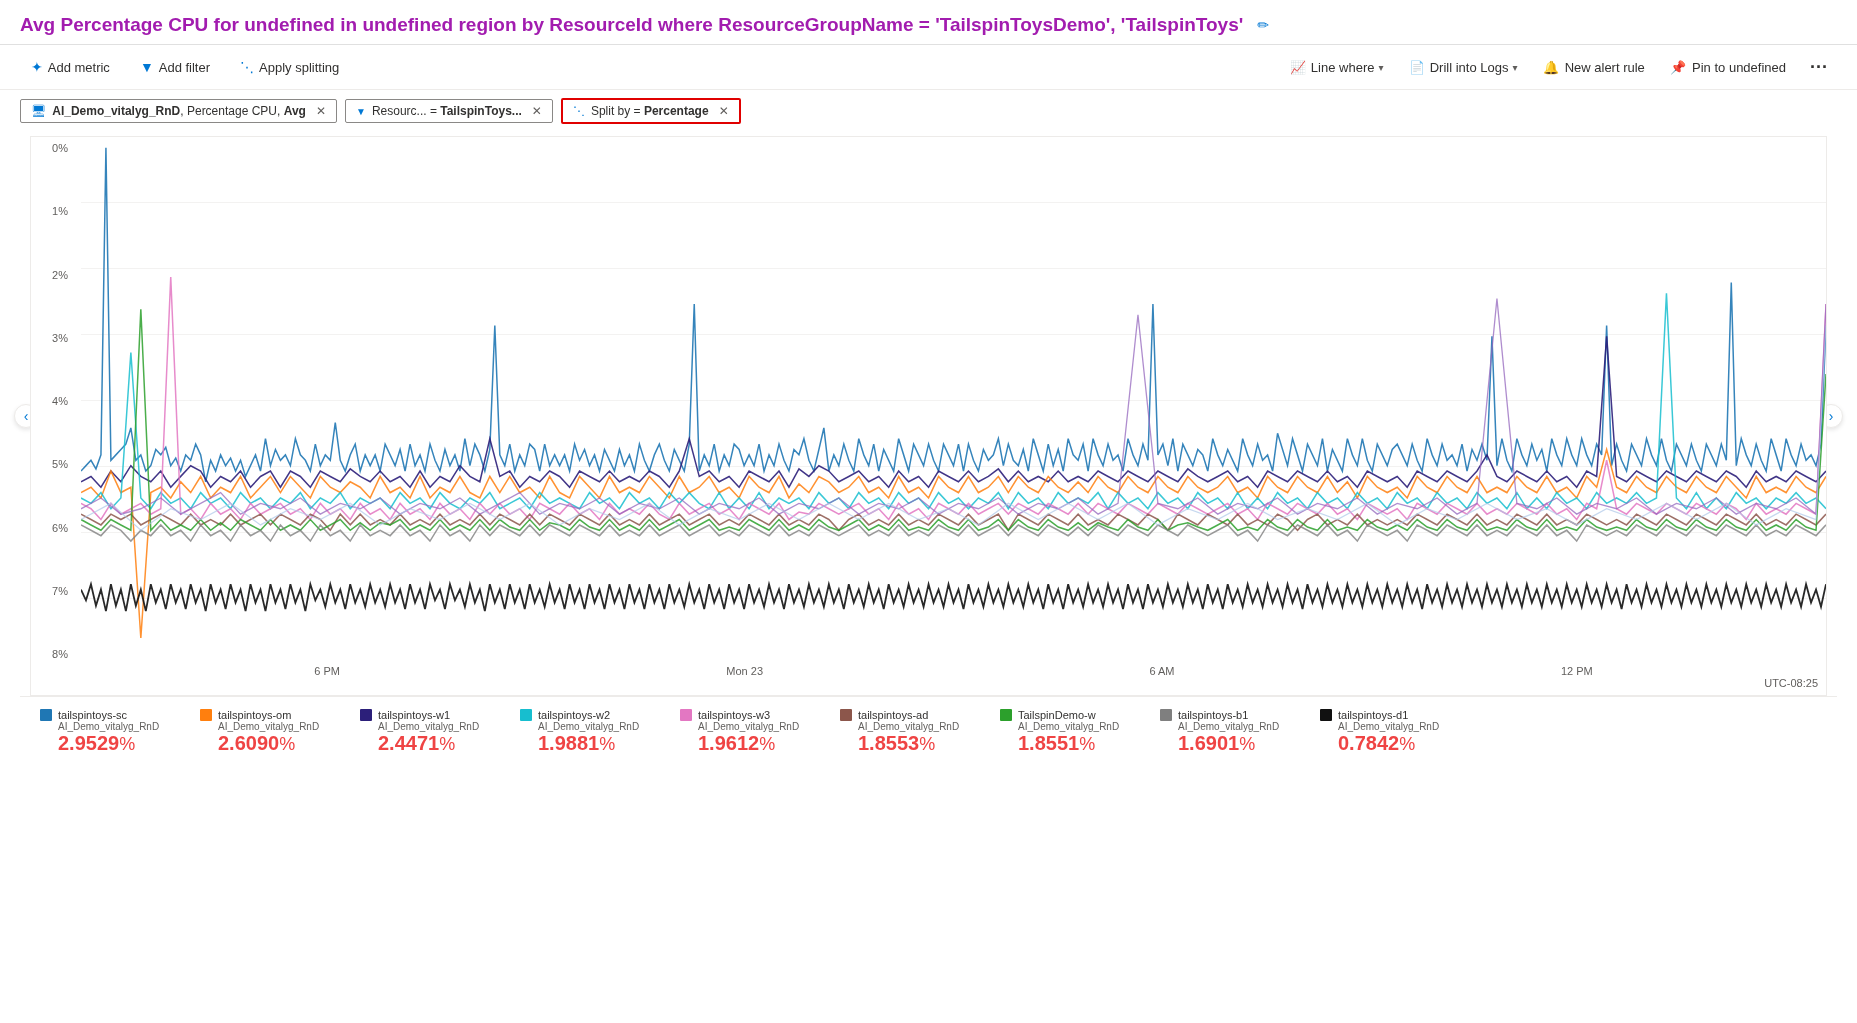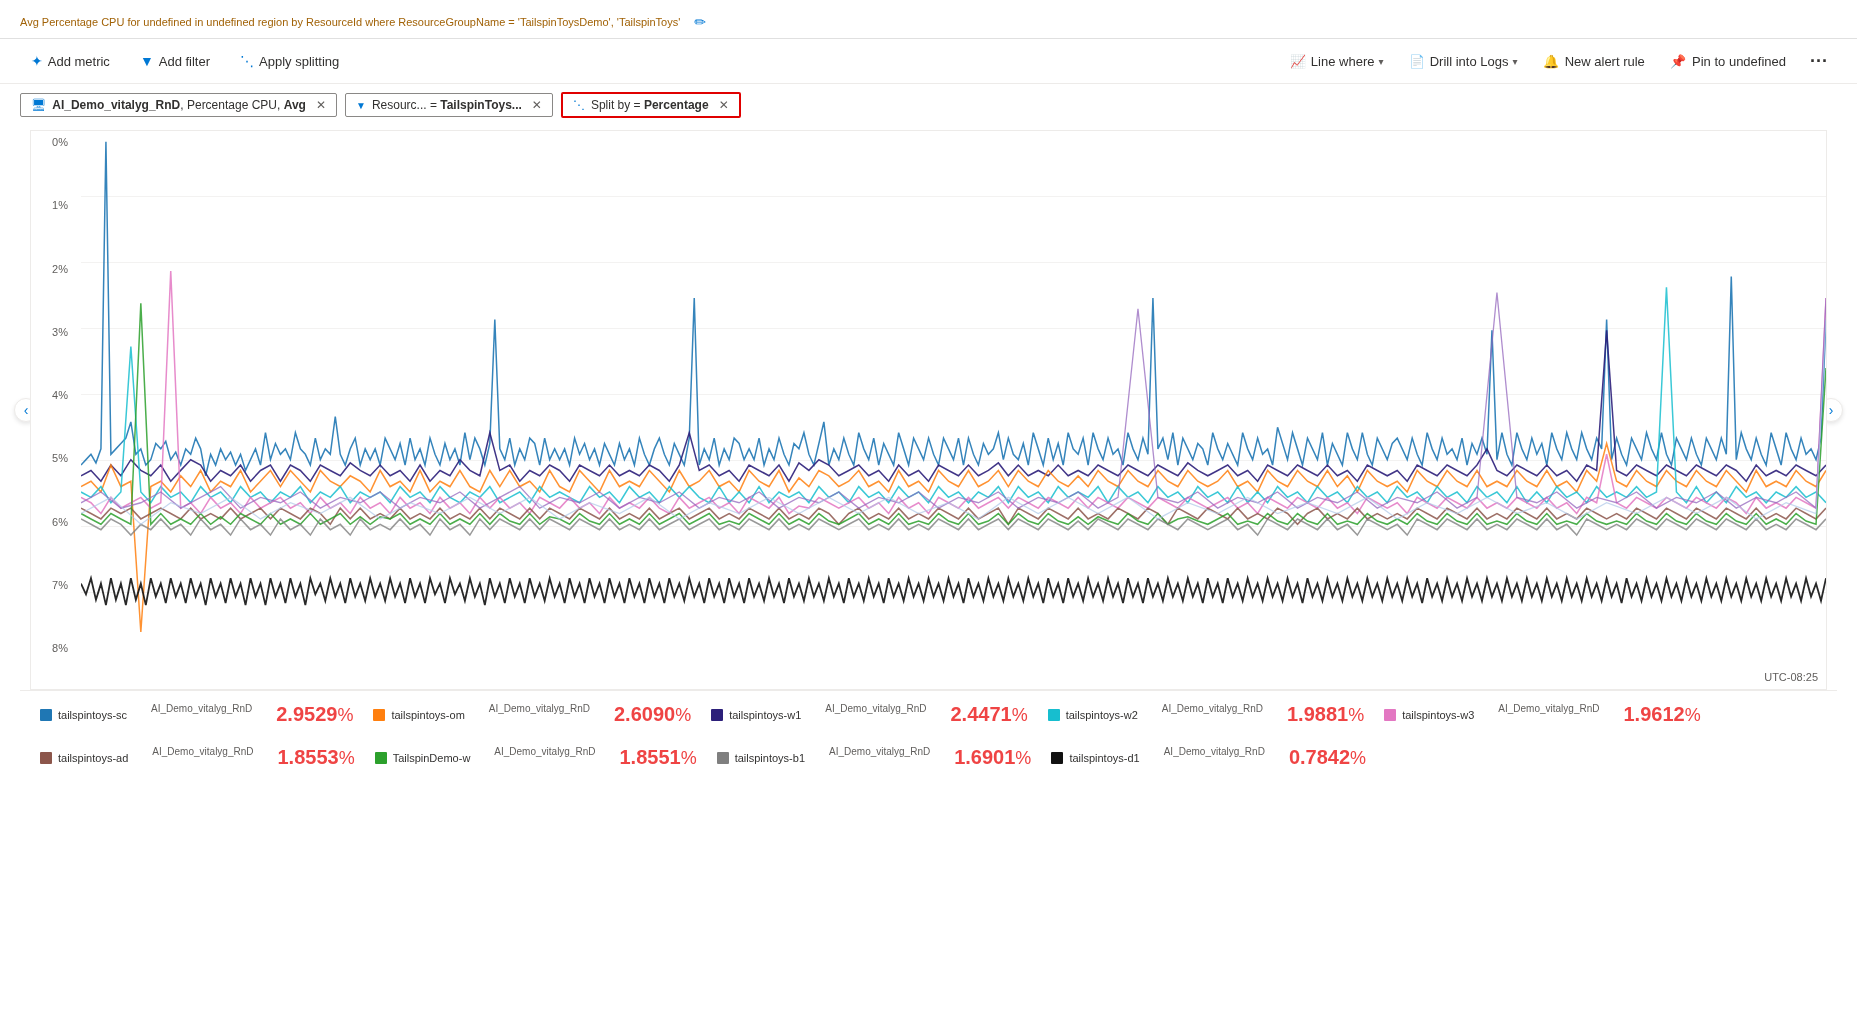--- a/index.html
+++ b/index.html
@@ -1,19 +1,19 @@
 <!DOCTYPE html>
 <html><head>
   <meta charset="utf-8">
   <style>
     * { box-sizing: border-box; margin: 0; padding: 0; }
     body { font-family: 'Segoe UI', Arial, sans-serif; font-size: 13px; background: #fff; color: #323130; width: 1857px; min-height: 1023px; overflow-x: hidden; }
     
     .header { padding: 14px 20px 8px 20px; border-bottom: 1px solid #e0e0e0; display: flex; align-items: center; gap: 8px; }
-    .header-title { font-size: 11px; font-weight: 400; color: #a16207; }
+    .header-title { font-size: 19px; font-weight: 700; color: #a21caf; }
     .edit-icon { color: #0078d4; cursor: pointer; font-size: 14px; margin-left: 6px; }
     
     .toolbar { padding: 8px 20px; display: flex; align-items: center; gap: 8px; border-bottom: 1px solid #edebe9; }
     .toolbar-left { display: flex; align-items: center; gap: 8px; flex: 1; }
     .toolbar-right { display: flex; align-items: center; gap: 4px; }
     
     .toolbar-btn { display: flex; align-items: center; gap: 5px; padding: 5px 10px; border: 1px solid transparent; border-radius: 2px; cursor: pointer; font-size: 13px; color: #323130; background: transparent; white-space: nowrap; }
     .toolbar-btn .btn-icon { color: #0078d4; font-size: 14px; }
     
     .dropdown-btn { display: flex; align-items: center; gap: 4px; padding: 5px 10px; border: 1px solid transparent; border-radius: 2px; cursor: pointer; font-size: 13px; color: #323130; background: transparent; }
@@ -38,21 +38,21 @@
     .x-axis { position: absolute; left: 50px; right: 0; bottom: 0; height: 30px; display: flex; align-items: flex-start; justify-content: space-around; padding-top: 5px; }
     .x-label { font-size: 11px; color: #605e5c; }
     
     .grid-lines { position: absolute; left: 50px; right: 0; top: 0; bottom: 30px; }
     .grid-line { position: absolute; left: 0; right: 0; border-top: 1px solid #f3f2f1; }
     
     .chart-nav-left { position: absolute; left: -16px; top: 50%; transform: translateY(-50%); width: 24px; height: 24px; background: #fff; border: 1px solid #edebe9; border-radius: 50%; display: flex; align-items: center; justify-content: center; cursor: pointer; color: #0078d4; font-size: 14px; box-shadow: 0 2px 4px rgba(0,0,0,0.1); }
     .chart-nav-right { position: absolute; right: -16px; top: 50%; transform: translateY(-50%); width: 24px; height: 24px; background: #fff; border: 1px solid #edebe9; border-radius: 50%; display: flex; align-items: center; justify-content: center; cursor: pointer; color: #0078d4; font-size: 14px; box-shadow: 0 2px 4px rgba(0,0,0,0.1); }
     
     .legend { padding: 12px 20px; display: flex; flex-wrap: wrap; gap: 20px; border-top: 1px solid #edebe9; margin: 0 20px; }
-    .legend-item { display: flex; flex-direction: row; gap: 6px; min-width: 140px; }
+    .legend-item { display: flex; flex-direction: column; gap: 0; min-width: 140px; }
     .legend-label { display: flex; align-items: center; gap: 6px; font-size: 11px; color: #323130; }
     .legend-color { width: 12px; height: 12px; border-radius: 1px; flex-shrink: 0; }
     .legend-value { font-size: 20px; font-weight: 600; color: #ef4444; padding-left: 18px; }
     .legend-unit { font-size: 18px; font-weight: 400; }
     
     svg.chart-svg { width: 100%; height: 100%; }
   </style>
 </head>
 <body>
 
@@ -166,20 +166,26 @@
         <polyline fill="none" stroke="#7f7f7f" stroke-width="1.5" opacity="0.8" points="0,360 10,365 20,370 30,360 40,365 50,375 60,365 70,370 80,360 90,370 100,365 110,375 120,360 130,370 140,365 150,375 160,360 170,370 180,365 190,375 200,360 210,370 220,365 230,375 240,360 250,370 260,365 270,375 280,360 290,370 300,365 310,370 320,360 330,370 340,365 350,375 360,360 370,370 380,365 390,375 400,360 410,370 420,360 430,365 440,370 450,360 460,370 470,360 480,365 490,370 500,360 510,365 520,370 530,360 540,370 550,365 560,370 570,360 580,370 590,365 600,360 610,370 620,365 630,360 640,370 650,365 660,370 670,360 680,365 690,370 700,360 710,370 720,365 730,370 740,360 750,365 760,370 770,365 780,360 790,370 800,365 810,370 820,360 830,370 840,365 850,370 860,360 870,365 880,370 890,360 900,370 910,365 920,360 930,370 940,360 950,365 960,370 970,360 980,365 990,370 1000,362 1010,370 1020,360 1030,365 1040,370 1050,360 1060,365 1070,370 1080,360 1090,365 1100,370 1110,360 1120,365 1130,370 1140,365 1150,360 1160,370 1170,365 1180,375 1190,360 1200,365 1210,370 1220,360 1230,365 1240,370 1250,360 1260,370 1270,365 1280,375 1290,360 1300,365 1310,370 1320,365 1330,375 1340,360 1350,365 1360,370 1370,360 1380,365 1390,370 1400,360 1410,370 1420,365 1430,370 1440,360 1450,365 1460,370 1470,360 1480,370 1490,365 1500,375 1510,360 1520,365 1530,370 1540,365 1550,370 1560,360 1570,365 1580,370 1590,360 1600,365 1610,370 1620,360 1630,365 1640,370 1650,360 1660,365 1670,370 1680,360 1690,370 1700,365 1710,370 1720,360 1730,365 1740,370 1750,360"></polyline>
 
         <polyline fill="none" stroke="#111111" stroke-width="1.8" opacity="0.9" points="0,420 5,430 10,415 15,435 20,420 25,440 30,415 35,435 40,420 45,440 50,415 55,435 60,420 65,440 70,415 75,432 80,420 85,438 90,415 95,432 100,420 105,438 110,415 115,432 120,420 125,440 130,415 135,432 140,420 145,438 150,415 155,432 160,420 165,440 170,415 175,432 180,420 185,440 190,415 195,432 200,420 205,438 210,415 215,432 220,420 225,440 230,415 235,430 240,420 245,436 250,415 255,432 260,420 265,438 270,415 275,432 280,420 285,436 290,415 295,432 300,420 305,436 310,415 315,432 320,420 325,438 330,415 335,432 340,420 345,438 350,415 355,430 360,420 365,438 370,415 375,430 380,420 385,436 390,415 395,432 400,420 405,440 410,415 415,432 420,420 425,438 430,415 435,432 440,420 445,438 450,415 455,432 460,420 465,436 470,415 475,432 480,420 485,438 490,415 495,432 500,420 505,438 510,415 515,432 520,420 525,438 530,415 535,432 540,420 545,438 550,415 555,432 560,420 565,438 570,415 575,432 580,420 585,438 590,415 595,432 600,420 605,436 610,415 615,432 620,420 625,438 630,415 635,432 640,420 645,438 650,415 655,432 660,420 665,438 670,415 675,432 680,420 685,436 690,415 695,432 700,420 705,438 710,415 715,432 720,420 725,436 730,415 735,432 740,420 745,436 750,415 755,432 760,420 765,438 770,415 775,432 780,420 785,436 790,415 795,432 800,420 805,438 810,415 815,432 820,420 825,436 830,415 835,432 840,420 845,436 850,415 855,432 860,420 865,436 870,415 875,432 880,420 885,438 890,415 895,432 900,420 905,436 910,415 915,432 920,420 925,436 930,415 935,432 940,420 945,436 950,415 955,432 960,420 965,438 970,415 975,432 980,420 985,438 990,415 995,432 1000,420 1005,436 1010,415 1015,432 1020,420 1025,436 1030,415 1035,432 1040,420 1045,438 1050,415 1055,432 1060,420 1065,438 1070,415 1075,432 1080,420 1085,436 1090,415 1095,432 1100,420 1105,436 1110,415 1115,432 1120,420 1125,438 1130,415 1135,432 1140,420 1145,438 1150,415 1155,432 1160,420 1165,436 1170,415 1175,432 1180,420 1185,436 1190,415 1195,432 1200,420 1205,436 1210,415 1215,432 1220,420 1225,438 1230,415 1235,432 1240,420 1245,436 1250,415 1255,432 1260,420 1265,436 1270,415 1275,432 1280,420 1285,436 1290,415 1295,432 1300,420 1305,436 1310,415 1315,432 1320,420 1325,436 1330,415 1335,432 1340,420 1345,438 1350,415 1355,432 1360,420 1365,436 1370,415 1375,432 1380,420 1385,436 1390,415 1395,432 1400,420 1405,436 1410,415 1415,432 1420,420 1425,436 1430,415 1435,432 1440,420 1445,436 1450,415 1455,432 1460,420 1465,436 1470,415 1475,432 1480,420 1485,436 1490,415 1495,432 1500,420 1505,436 1510,415 1515,432 1520,420 1525,436 1530,415 1535,432 1540,420 1545,438 1550,415 1555,432 1560,420 1565,436 1570,415 1575,432 1580,420 1585,436 1590,415 1595,432 1600,420 1605,436 1610,415 1615,432 1620,420 1625,436 1630,415 1635,432 1640,420 1645,436 1650,415 1655,432 1660,420 1665,436 1670,415 1675,432 1680,420 1685,436 1690,415 1695,432 1700,420 1705,436 1710,415 1715,432 1720,420 1725,436 1730,415 1735,432 1740,420 1745,436 1750,415"></polyline>
 
         <polyline fill="none" stroke="#9467bd" stroke-width="1.3" opacity="0.75" points="0,345 20,335 40,350 60,345 80,335 100,350 120,340 140,330 160,350 180,340 200,345 220,335 240,350 260,340 280,345 300,335 320,350 340,340 360,345 380,335 400,350 420,340 440,330 460,350 480,340 500,345 520,335 540,350 560,340 580,345 600,335 620,350 640,340 660,345 680,335 700,350 720,340 740,345 760,335 780,350 800,340 820,345 840,335 860,350 880,340 900,345 920,335 940,350 960,340 980,345 1000,335 1020,350 1040,340 1060,165 1080,340 1100,345 1120,335 1140,350 1160,340 1180,345 1200,335 1220,350 1240,340 1260,345 1280,335 1300,350 1320,340 1340,345 1360,335 1380,350 1400,340 1420,150 1440,340 1460,345 1480,335 1500,350 1520,340 1540,345 1560,335 1580,350 1600,340 1620,345 1640,335 1660,350 1680,340 1700,345 1720,335 1740,350 1750,155"></polyline>
 
         <polyline fill="none" stroke="#aec7e8" stroke-width="1.2" opacity="0.7" points="0,355 30,340 60,365 90,345 120,355 150,340 180,360 210,345 240,355 270,340 300,360 330,345 360,355 390,340 420,355 450,340 480,360 510,345 540,355 570,340 600,360 630,345 660,355 690,340 720,355 750,340 780,355 810,340 840,355 870,345 900,360 930,340 960,355 990,340 1020,355 1050,340 1080,360 1110,345 1140,355 1170,340 1200,355 1230,345 1260,355 1290,340 1320,360 1350,345 1380,355 1410,340 1440,355 1470,345 1500,360 1530,345 1560,355 1590,340 1620,355 1650,340 1680,360 1710,345 1740,355 1750,175"></polyline>
       </svg>
     </div>
 
+    <div class="x-axis" style="padding: 0 40px;">
+      <span class="x-label">6 PM</span>
+      <span class="x-label">Mon 23</span>
+      <span class="x-label">6 AM</span>
+      <span class="x-label">12 PM</span>
+    </div>
 
     <div style="position:absolute; right:8px; bottom:6px; font-size:11px; color:#605e5c;">UTC-08:25</div>
   </div>
 </div>
 
 <div class="legend">
   <div class="legend-item">
     <div class="legend-label">
       <div class="legend-color" style="background:#1f77b4;"></div>
       <span>tailspintoys-sc</span>

